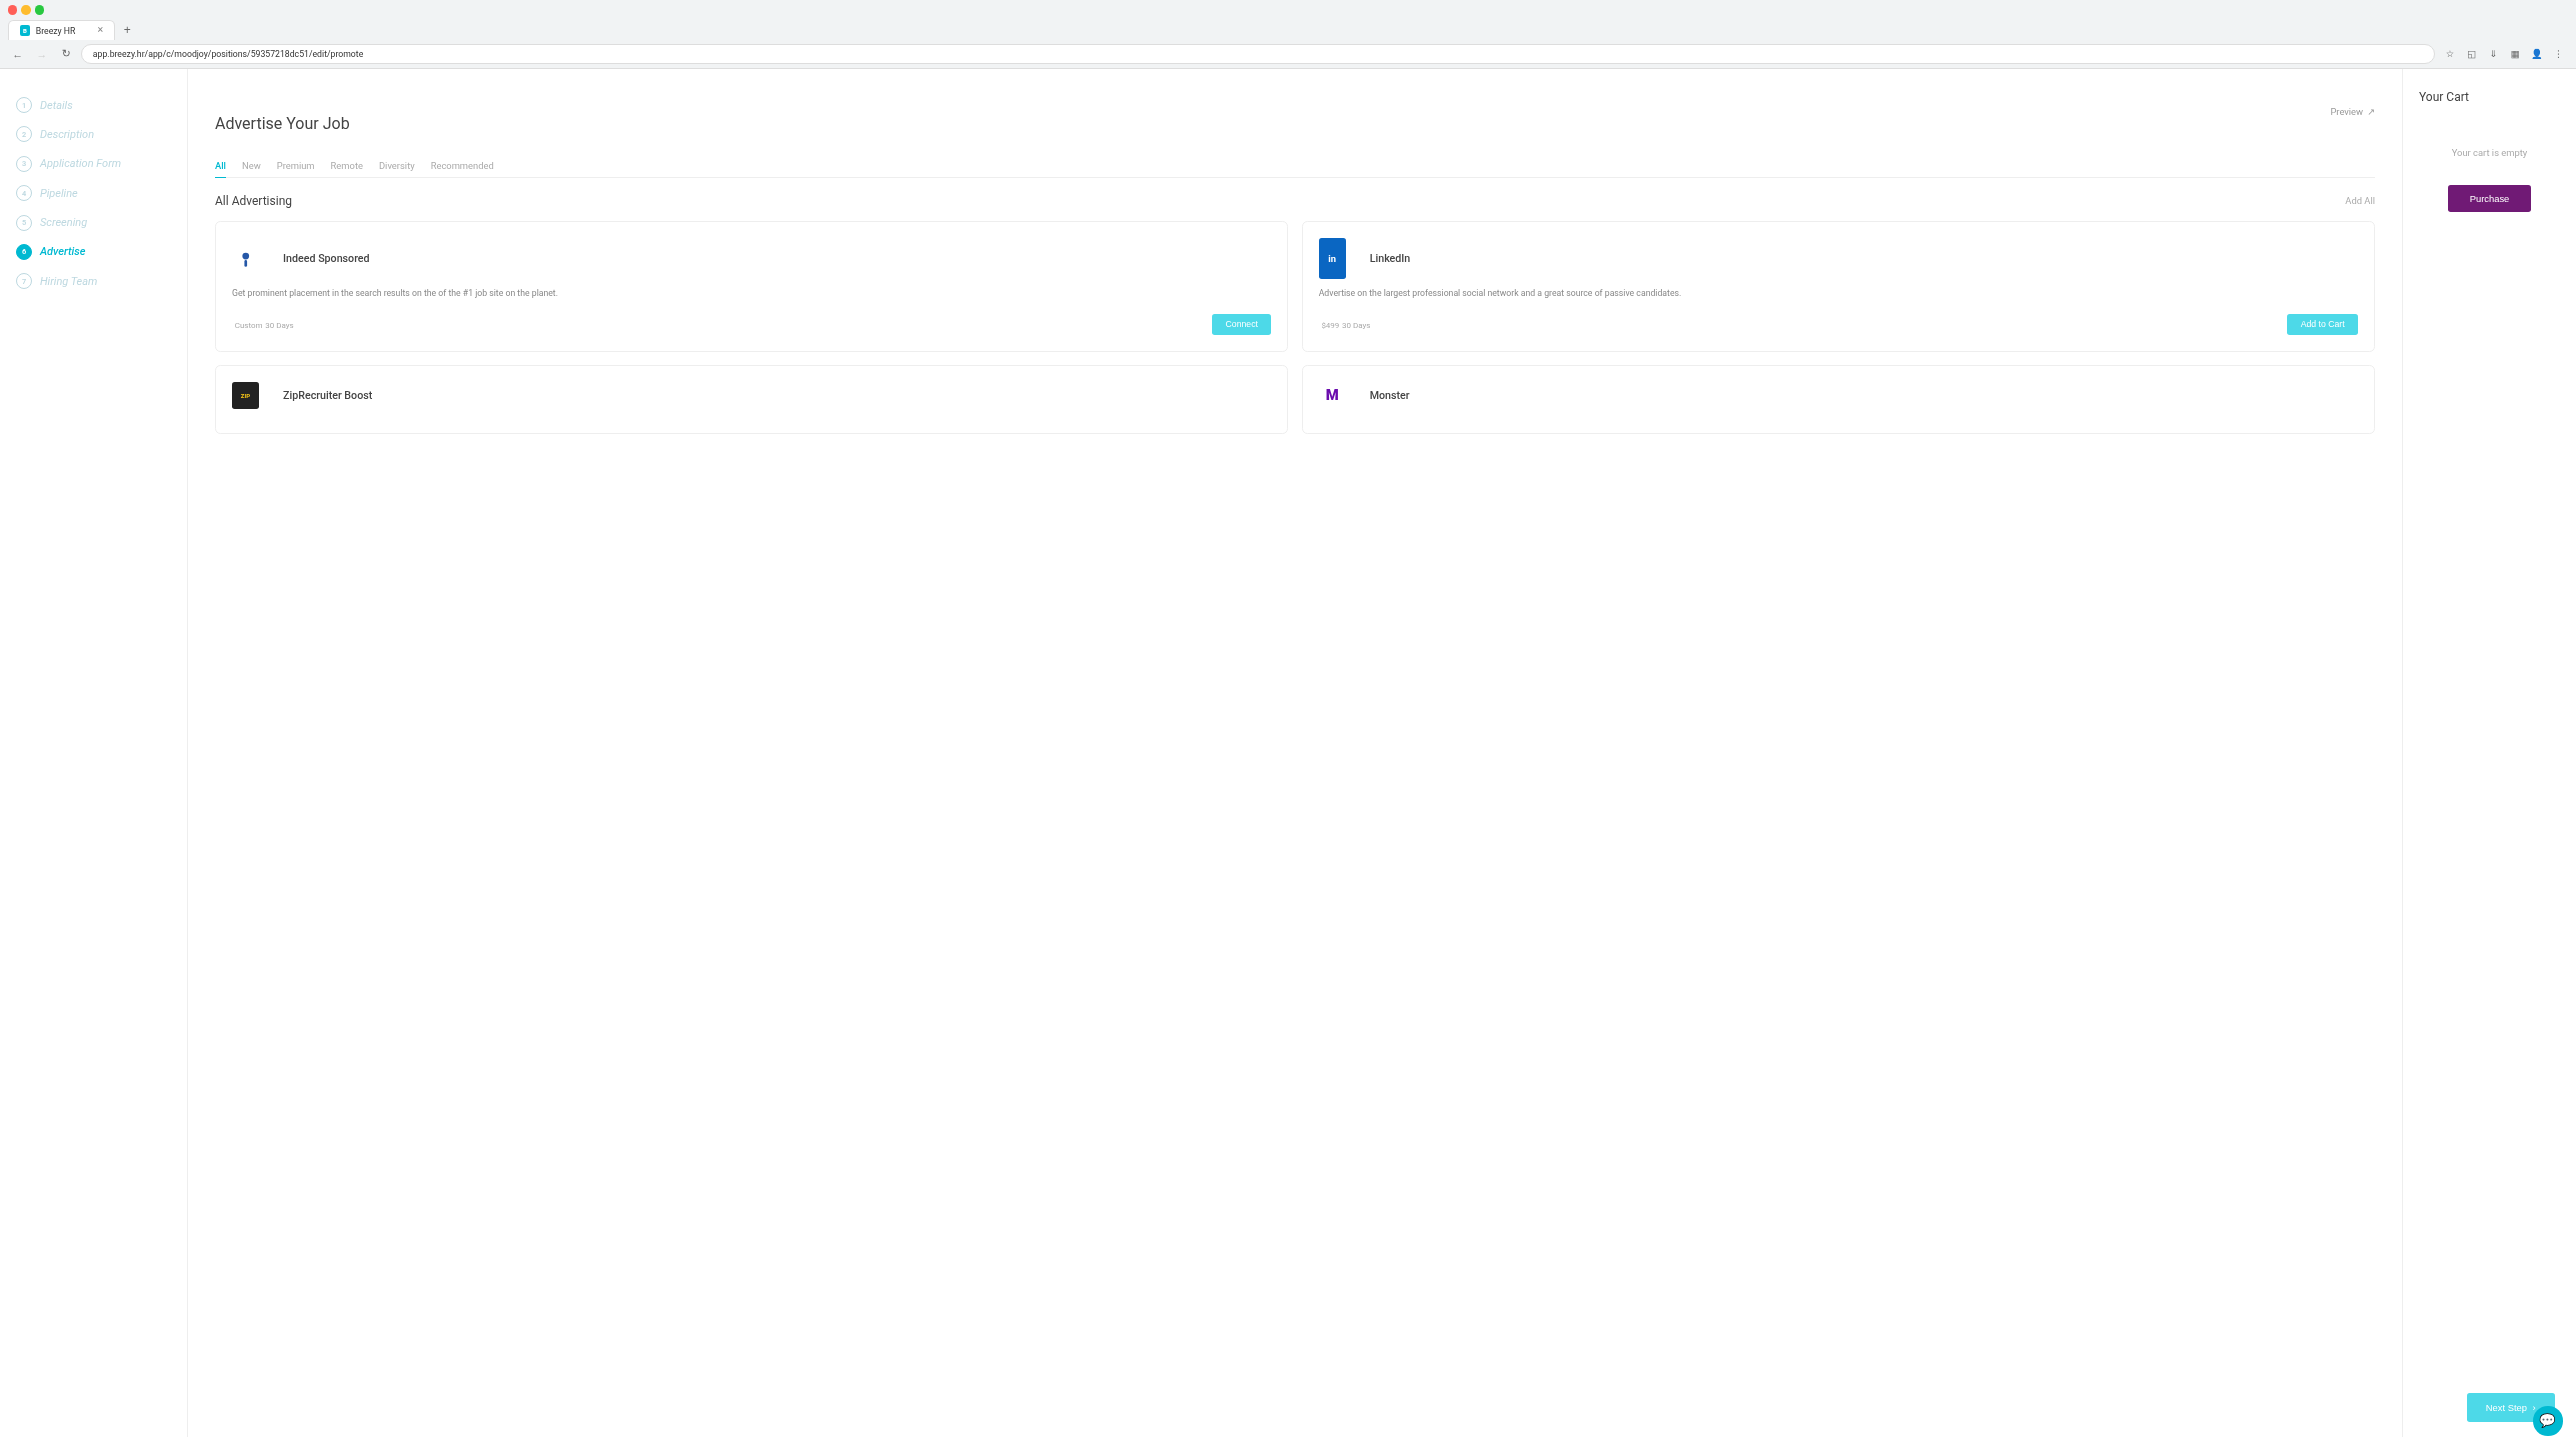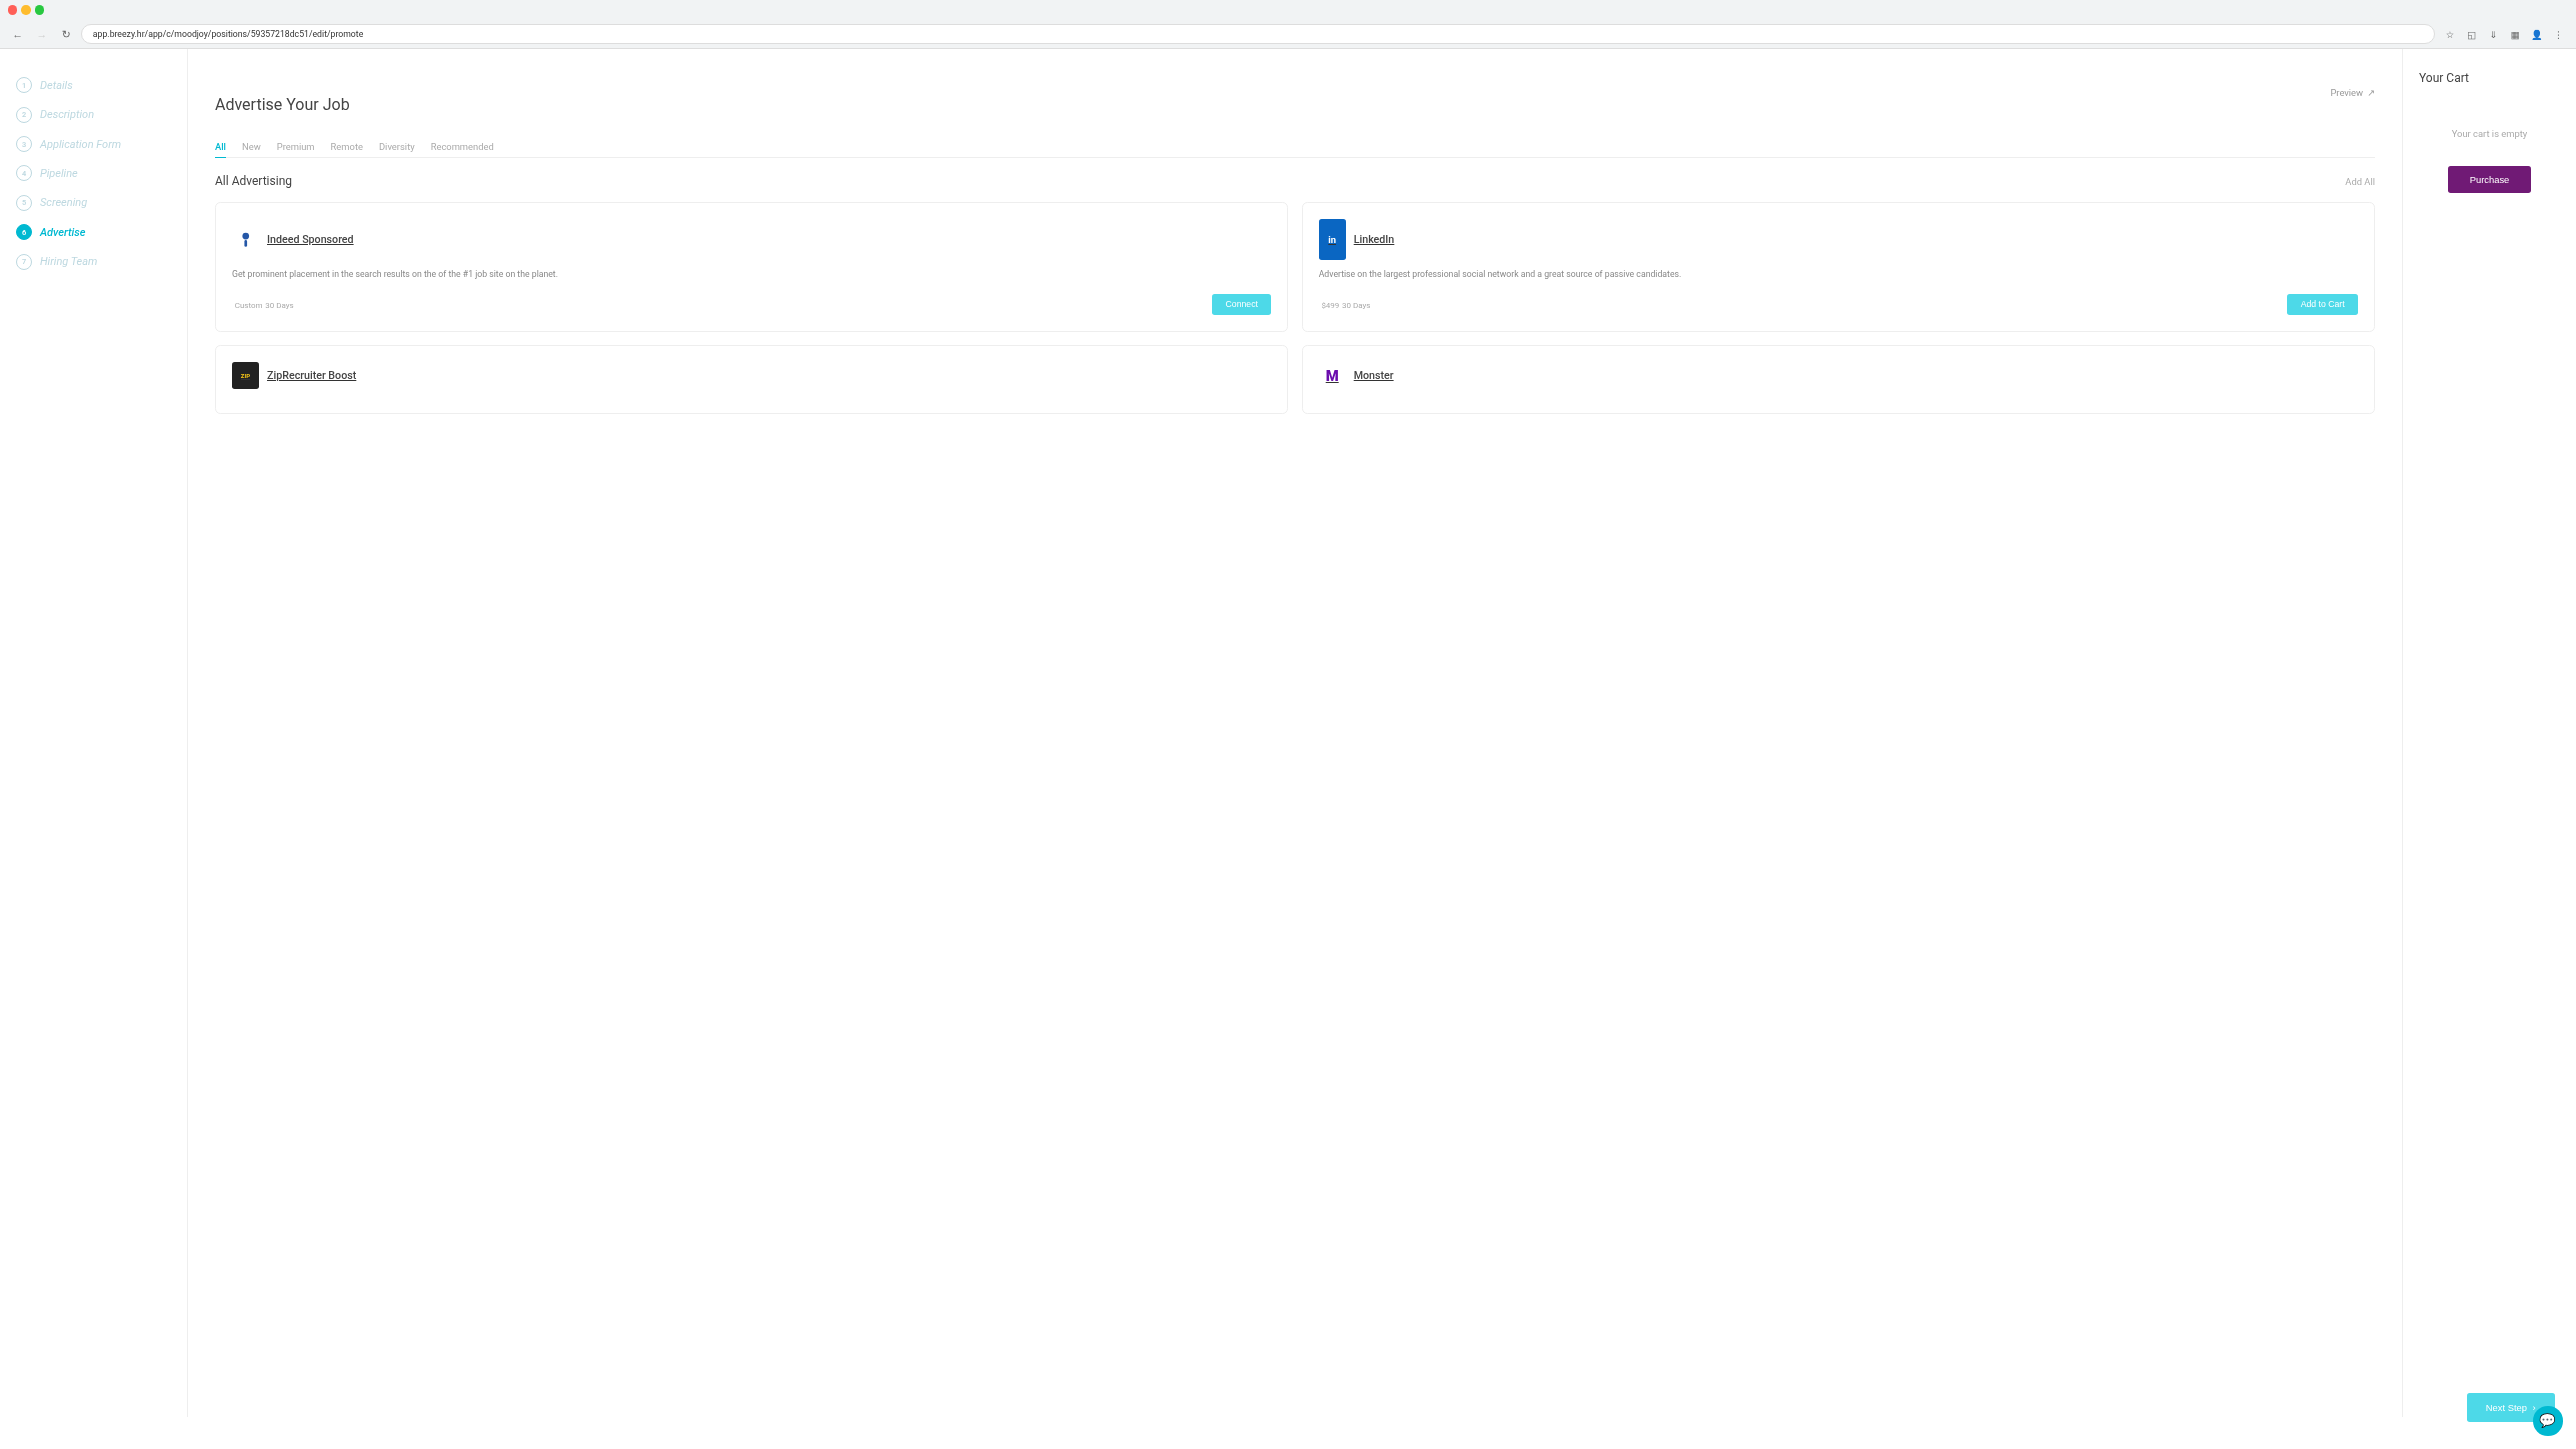--- a/index.html
+++ b/index.html
@@ -51,21 +51,21 @@
     .filter-tab.active { color: #00b9d1; border-bottom-color: #00b9d1; font-weight: 500; }
 
     
     .section-header { display: flex; align-items: center; justify-content: space-between; margin-bottom: 13.4px; }
     .section-title { font-size: 12px; font-weight: 400; color: #444; }
     .add-all-btn { color: #aaa; font-size: 9.4px; cursor: pointer; }
 
     
     .cards-grid { display: grid; grid-template-columns: 1fr 1fr; gap: 13.4px; }
     .ad-card { border: 0.7px solid #eee; border-radius: 5.4px; padding: 16px; display: flex; flex-direction: column; gap: 8px; }
-    .card-header { display: flex; align-items: center; gap: 8px; text-decoration: underline; }
+    .card-header { display: flex; align-items: center; gap: 24px; }
     .card-logo { width: 27px; height: 41px; border-radius: 5.4px; display: flex; align-items: center; justify-content: center; font-size: 13.4px; font-weight: bold; flex-shrink: 0; }
     .indeed-logo { color: #2557a7; font-size: 16px; }
     .linkedin-logo { background: #0a66c2; color: white; font-size: 9.4px; font-weight: bold; border-radius: 2.7px; }
     .ziprecruiter-logo { background: #222; color: #f5c518; font-size: 6.7px; font-weight: bold; }
     .card-title { font-size: 10.7px; font-weight: 500; color: #444; }
     .card-description { font-size: 8.7px; color: #888; line-height: 1.5; flex: 1; }
     .card-footer { display: flex; align-items: center; justify-content: space-between; margin-top: 5.4px; }
     .card-price { font-size: 9.4px; color: #444; }
     .card-price span { font-size: 8px; color: #aaa; margin-left: 2.7px; }
     .card-btn { padding: 5.4px 13.4px; border-radius: 2.7px; border: none; background: #4dd9e8; color: white; font-size: 8.7px; cursor: pointer; font-weight: 500; }
@@ -89,20 +89,28 @@
 <div class="browser-chrome">
 
   <div class="browser-titlebar">
     <div class="window-controls">
       <button class="win-btn win-close"></button>
       <button class="win-btn win-min"></button>
       <button class="win-btn win-max"></button>
     </div>
   </div>
 
+  <div class="tab-bar">
+    <div class="tab">
+      <div class="tab-favicon">B</div>
+      <span>Breezy HR</span>
+      <span class="tab-close">×</span>
+    </div>
+    <button class="new-tab-btn">+</button>
+  </div>
 
   <div class="address-bar">
     <button class="nav-btn">←</button>
     <button class="nav-btn" disabled="">→</button>
     <button class="nav-btn">↻</button>
     <div class="url-bar">
       <span class="url-text">app.breezy.hr/app/c/moodjoy/positions/59357218dc51/edit/promote</span>
     </div>
     <div class="browser-actions">
       <button class="browser-action-btn">☆</button>

